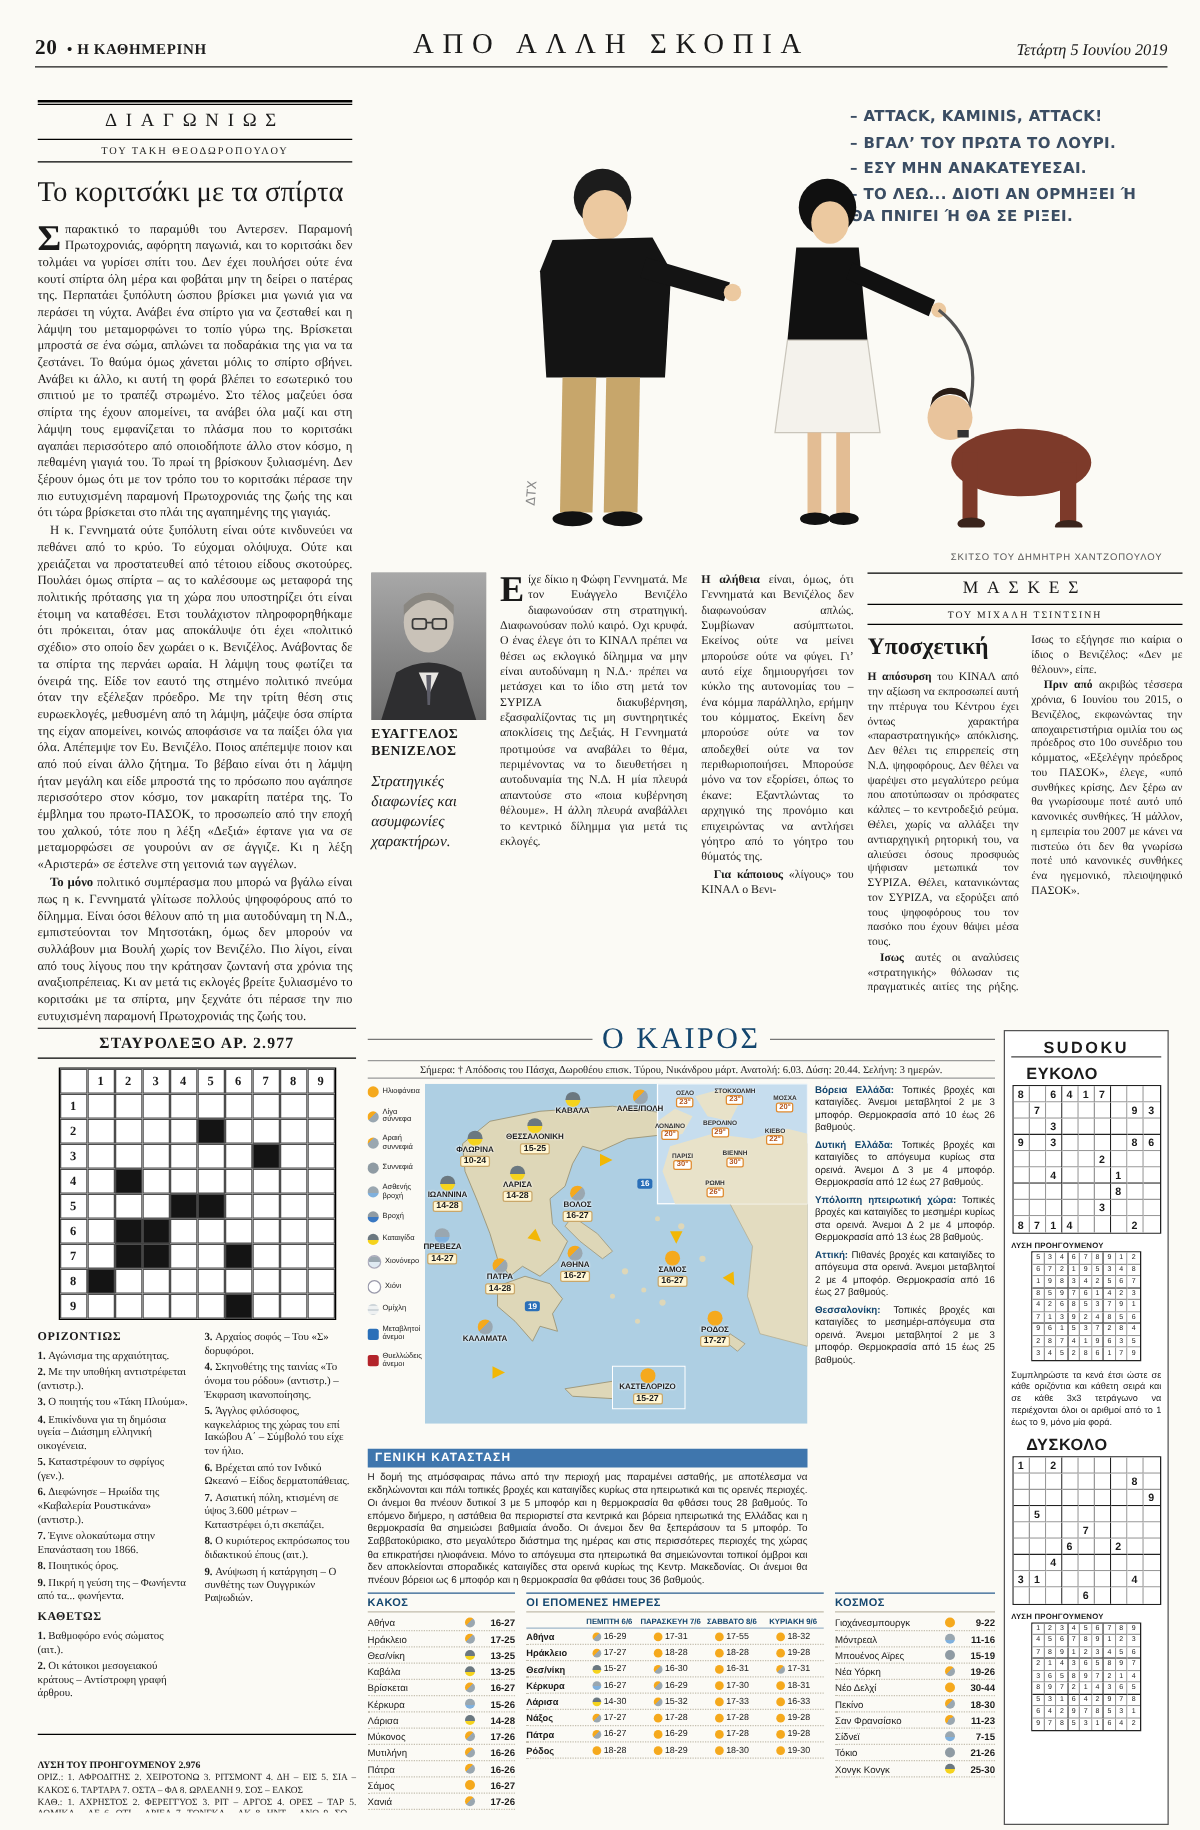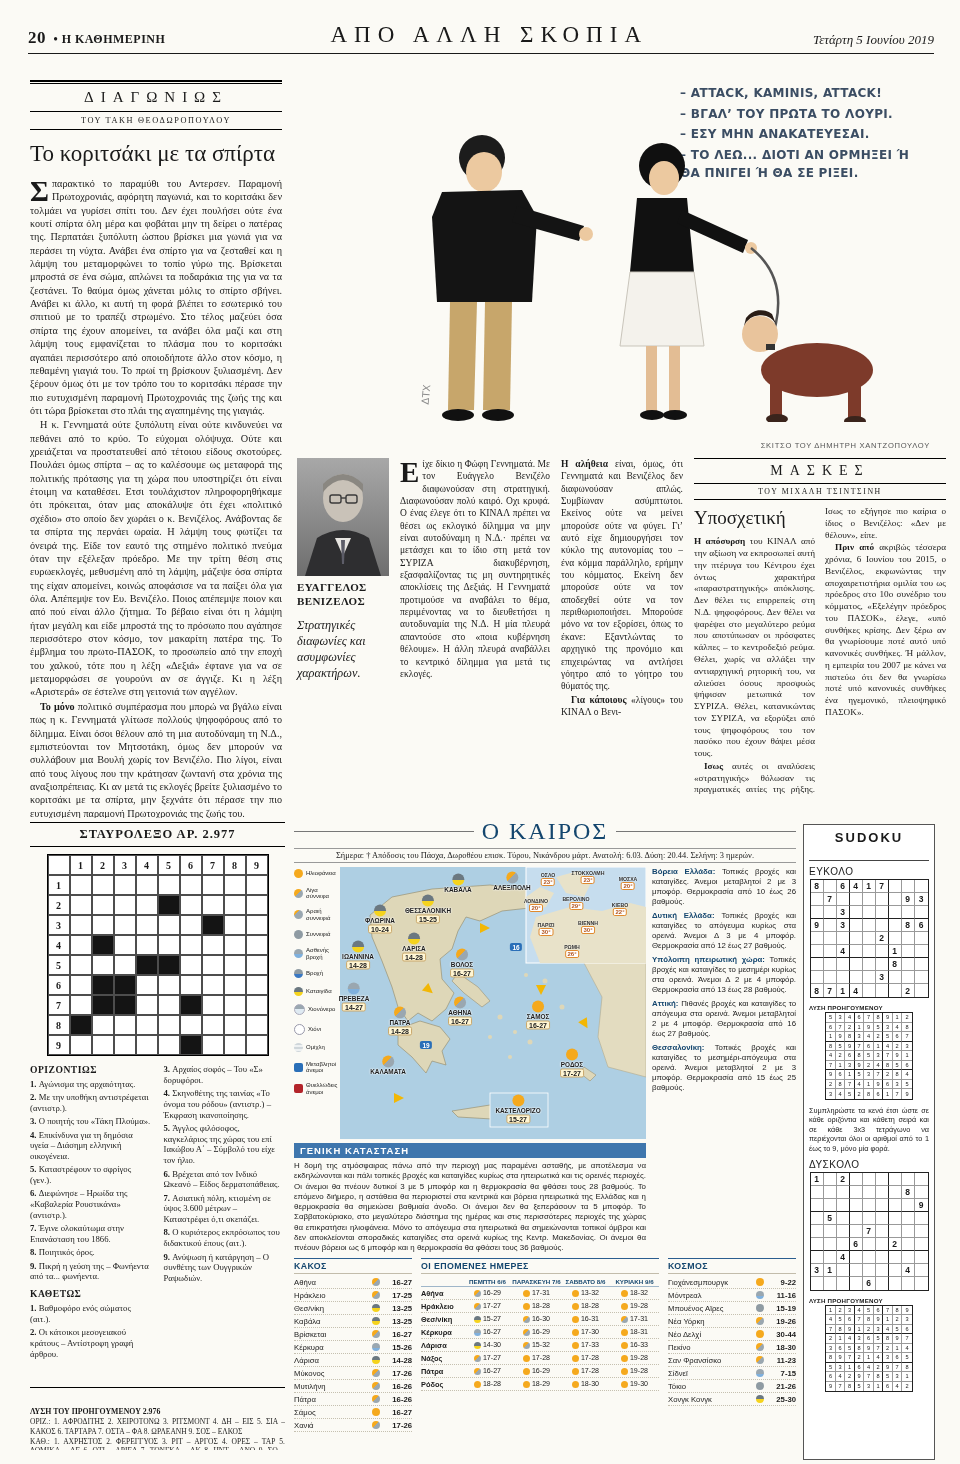--- a/index.html
+++ b/index.html
@@ -50,21 +50,21 @@
   .art-col{font-size:9.5px;line-height:1.3;text-align:justify;overflow:hidden;height:358px;}
   .art-col1{width:150px;flex:none;}
   .art-col2{width:122px;flex:none;}
   .maskes{width:252px;flex:none;}
   .mk-hdr{border-top:1px solid #000;border-bottom:1px solid #000;text-align:center;
           font-size:14px;letter-spacing:7px;padding:4px 0;}
   .mk-by{text-align:center;font-size:7.8px;letter-spacing:1.6px;padding:3px 0;
          border-bottom:1px solid #000;}
   .maskes-body{margin-top:6px;column-count:2;column-gap:10px;height:296px;
                font-size:9.2px;line-height:1.28;text-align:justify;overflow:hidden;column-fill:auto;}
-  .upo{font-size:19px;font-weight:normal;margin:0 0 6px;}
+  .upo{font-size:19px;font-weight:bold;margin:0 0 6px;}
 
   
   .cw{position:absolute;left:30px;top:822px;width:255px;height:628px;overflow:hidden;}
   .cw-titlebar{border-top:1px solid #000;border-bottom:1px solid #000;text-align:center;
                font-weight:bold;font-size:12.5px;letter-spacing:1px;padding:4px 0;}
   .cw-grid{width:fit-content;margin:7px auto 8px;border:1.5px solid #000;}
   .cw-row{display:flex;}
   .cw-cell{width:22px;height:20px;border:0.5px solid #4d4d4d;box-sizing:border-box;background:#fff;}
   .cw-cell.blk{background:#141414;}
   .cw-num{display:flex;align-items:center;justify-content:center;font-weight:bold;font-size:10px;}
@@ -99,21 +99,21 @@
          padding:0 2px;border-radius:2px;margin-top:1px;white-space:nowrap;}
   .elab{position:absolute;display:flex;flex-direction:column;align-items:center;
         transform:translate(-50%,-50%);z-index:3;}
   .ename{font-size:5.2px;font-weight:bold;color:#333;white-space:nowrap;text-shadow:0 0 2px #fff;}
   .etemp{font-size:6px;font-weight:bold;background:#fff;border:0.5px solid #e08a2e;
          color:#b3541e;padding:0 1.5px;border-radius:2px;white-space:nowrap;}
   .warrow{position:absolute;width:0;height:0;border-left:10px solid #f2b705;
           border-top:5px solid transparent;border-bottom:5px solid transparent;z-index:2;}
   .wnum{position:absolute;background:#2a6fb8;color:#fff;font-size:6.5px;font-weight:bold;
         padding:0.5px 2.5px;border-radius:2px;transform:translate(-50%,-50%);z-index:3;}
-  .wx-gen{margin-top:4px;}
+  .wx-gen{margin-top:20px;}
   .wx-gen-h{background:#3f76ad;color:#fff;font-weight:bold;font-size:9.5px;
             letter-spacing:1px;padding:2px 6px;}
   .wx-gen-t{font-size:7.9px;line-height:1.3;text-align:justify;margin:3px 0 0;}
   .wx-right{width:144px;flex:none;font-size:7.8px;line-height:1.27;text-align:justify;}
   .rg{margin:0 0 4.5px;}
   .rg b{color:#14466e;}
   .wx-tables{display:flex;gap:9px;margin-top:5px;}
   .tbl-h{color:#14466e;font-weight:bold;font-size:8.8px;letter-spacing:.4px;
          border-top:1.5px solid #2a5d8f;border-bottom:1px solid #c2bcab;padding:2px 0;margin-bottom:2px;}
   .tbl-today{width:118px;flex:none;}
@@ -144,22 +144,22 @@
   .ic.windv{background:#2a6fb8;border-radius:2px;}
   .ic.winds{background:#b3242a;border-radius:2px;}
   .mic{width:12px;height:12px;}
   .trow .ic{width:8px;height:8px;margin:0 2px;}
   .ccell .ic{width:7px;height:7px;}
 
   
   .sud{position:absolute;left:803px;top:824px;width:132px;height:636px;border:1px solid #555;
        background:#fff;padding:5px;box-sizing:border-box;font-family:"Liberation Sans",sans-serif;overflow:hidden;}
   .sud-h{font-weight:bold;font-size:13px;text-align:center;letter-spacing:2px;
-         border-bottom:1px solid #444;padding-bottom:15px;}
-  .sud-lbl{font-weight:normal;font-size:10px;margin:5px 0 2px;letter-spacing:.5px;}
+         border-bottom:1px solid #444;padding-bottom:0;}
+  .sud-lbl{font-weight:bold;font-size:13px;margin:5px 12px 2px;letter-spacing:.5px;}
   .sud-sol-lbl{font-weight:bold;font-size:6.2px;margin:6px 0 1px;letter-spacing:.2px;}
   .sgrid{border:1.5px solid #222;width:fit-content;margin:1px auto;background:#fff;}
   .srow{display:flex;}
   .scell{width:13px;height:13px;display:flex;align-items:center;justify-content:center;
          font-size:8.5px;font-weight:bold;border-right:0.5px solid #999;border-bottom:0.5px solid #999;
          box-sizing:border-box;background:#fff;}
   .scell.br{border-right:1.5px solid #222;}
   .scell.bb{border-bottom:1.5px solid #222;}
   .srow .scell:last-child{border-right:none;}
   .srow:last-child .scell{border-bottom:none;}
@@ -740,21 +740,21 @@
               <span class="ccell">
                 <span class="ic psun"></span>
                 <span class="ctemp">16-29</span>
               </span>
               <span class="ccell">
                 <span class="ic sun"></span>
                 <span class="ctemp">17-31</span>
               </span>
               <span class="ccell">
                 <span class="ic sun"></span>
-                <span class="ctemp">13-32</span>
+                <span class="ctemp">17-55</span>
               </span>
               <span class="ccell">
                 <span class="ic sun"></span>
                 <span class="ctemp">18-32</span>
               </span>
             </div>
             <div class="crow">
               <span class="ccity">Ηράκλειο</span>
               <span class="ccell">
                 <span class="ic psun"></span>

